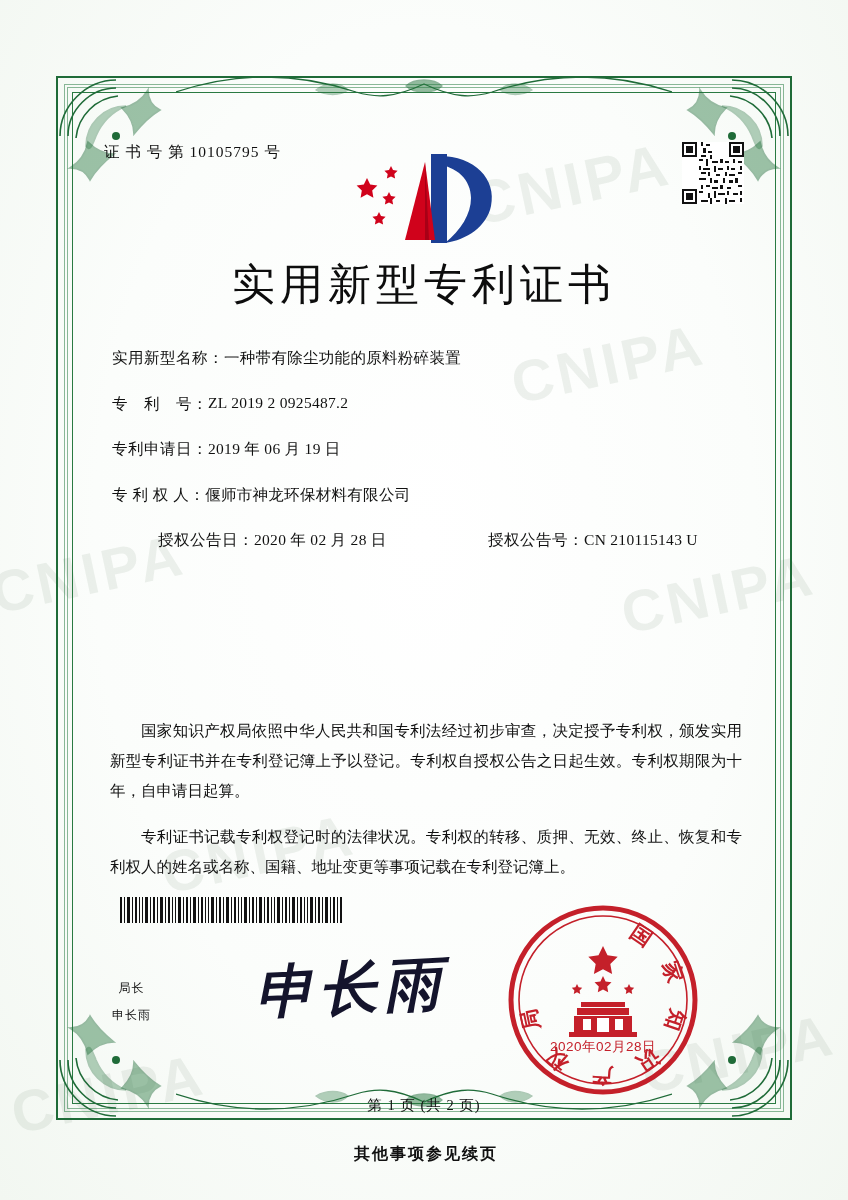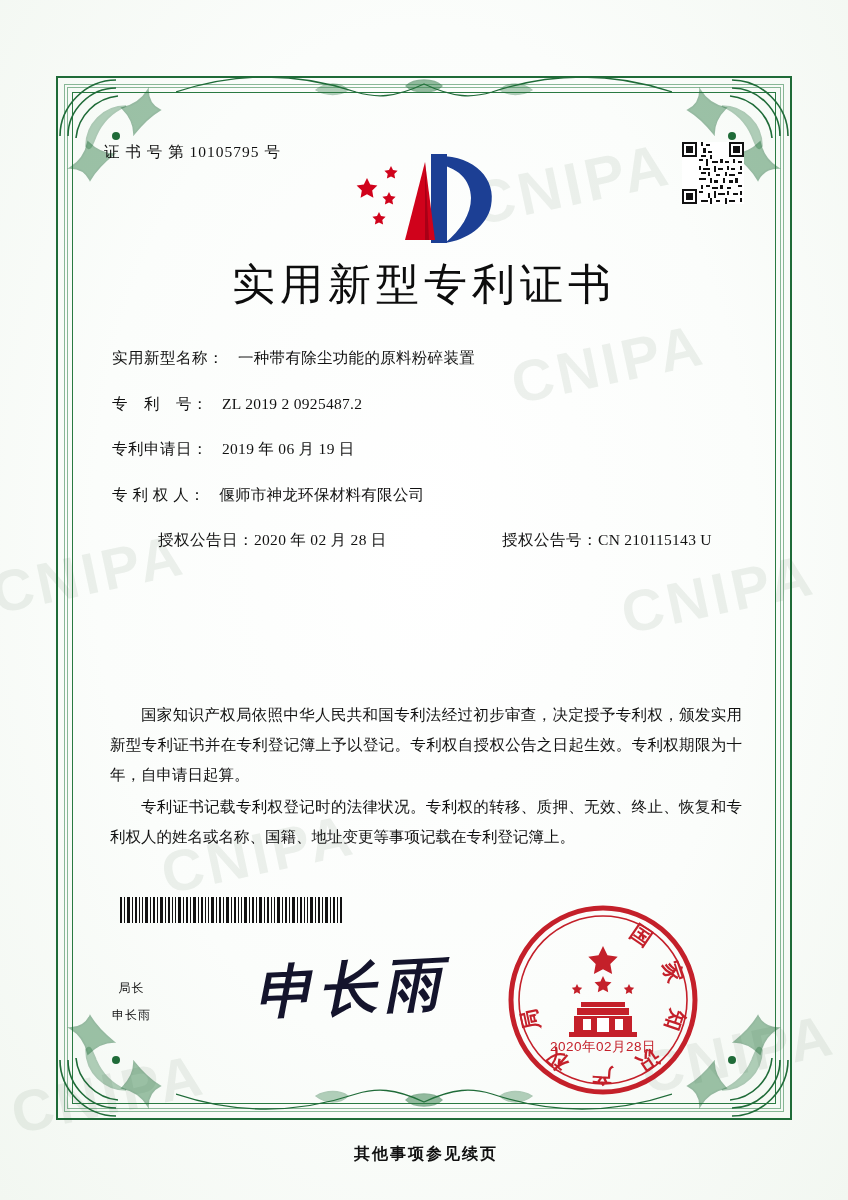--- a/index.html
+++ b/index.html
@@ -111,25 +111,24 @@
 
   
   .fields {
     position: absolute;
     left: 112px;
     top: 348px;
     width: 624px;
   }
   .field-row {
     display: flex;
-    align-items: center;
+    align-items: flex-start;
     margin-bottom: 24.5px;
     font-size: 15.5px;
     color: #111;
-    gap: 14px;
   }
   .field-label {
     white-space: pre;
     letter-spacing: 0.5px;
   }
   .field-value {
     letter-spacing: 0.3px;
   }
   .row-inline { display: flex; width: 100%; margin-left: 46px; }
   .row-inline .grant-date { width: 330px; }
@@ -138,21 +137,21 @@
   .paras {
     position: absolute;
     left: 110px;
     top: 700px;
     width: 632px;
     font-size: 15.5px;
     line-height: 30px;
     text-align: justify;
     color: #111;
   }
-  .paras p { margin: 0 0 2px 0; text-indent: 31px; }
+  .paras p { margin: 16px 0 2px 0; text-indent: 31px; }
 
   
   .barcode {
     position: absolute;
     left: 120px;
     top: 897px;
     width: 222px;
     height: 26px;
   }
 
@@ -517,15 +516,16 @@
           <path d="M-26 -22 l1.6 3.3 3.6 .5 -2.6 2.6 .6 3.6 -3.2 -1.7 -3.2 1.7 .6 -3.6 -2.6 -2.6 3.6 -.5 Z"></path>
           <path d="M26 -22 l1.6 3.3 3.6 .5 -2.6 2.6 .6 3.6 -3.2 -1.7 -3.2 1.7 .6 -3.6 -2.6 -2.6 3.6 -.5 Z"></path>
         </g>
       </g>
 
       <path d="M98 44 l4.5 9.2 10.2 1.5 -7.4 7.2 1.8 10.1 -9.1 -4.8 -9.1 4.8 1.8 -10.1 -7.4 -7.2 10.2 -1.5 Z" fill="#c4202a"></path>
     </svg>
     <div class="seal-date">2020年02月28日</div>
   </div>
 
+  <div class="page-no">第 1 页 (共 2 页)</div>
   <div class="footer-note">其他事项参见续页</div>
 
 </div>
 
 </body></html>

